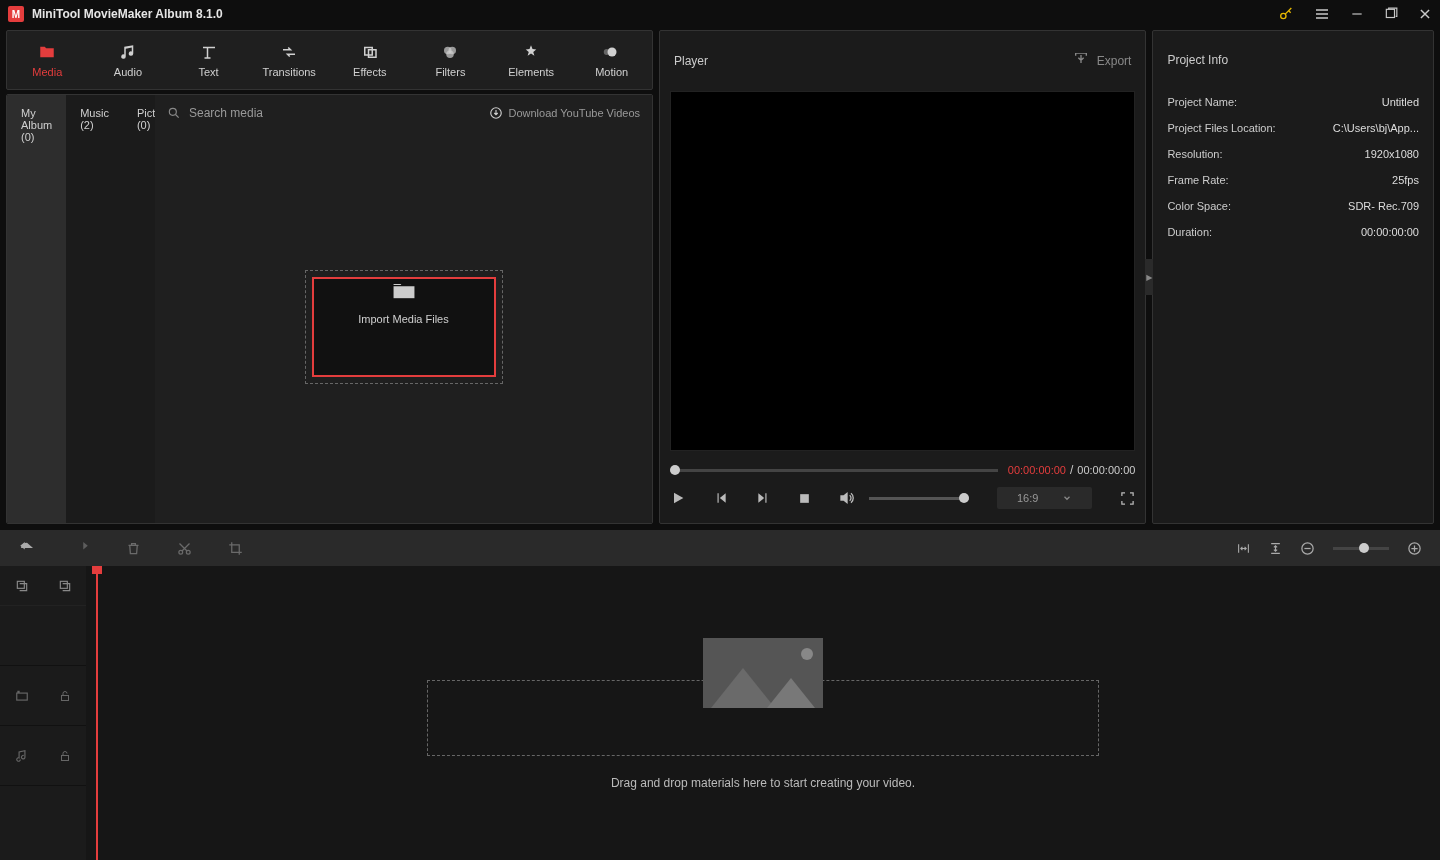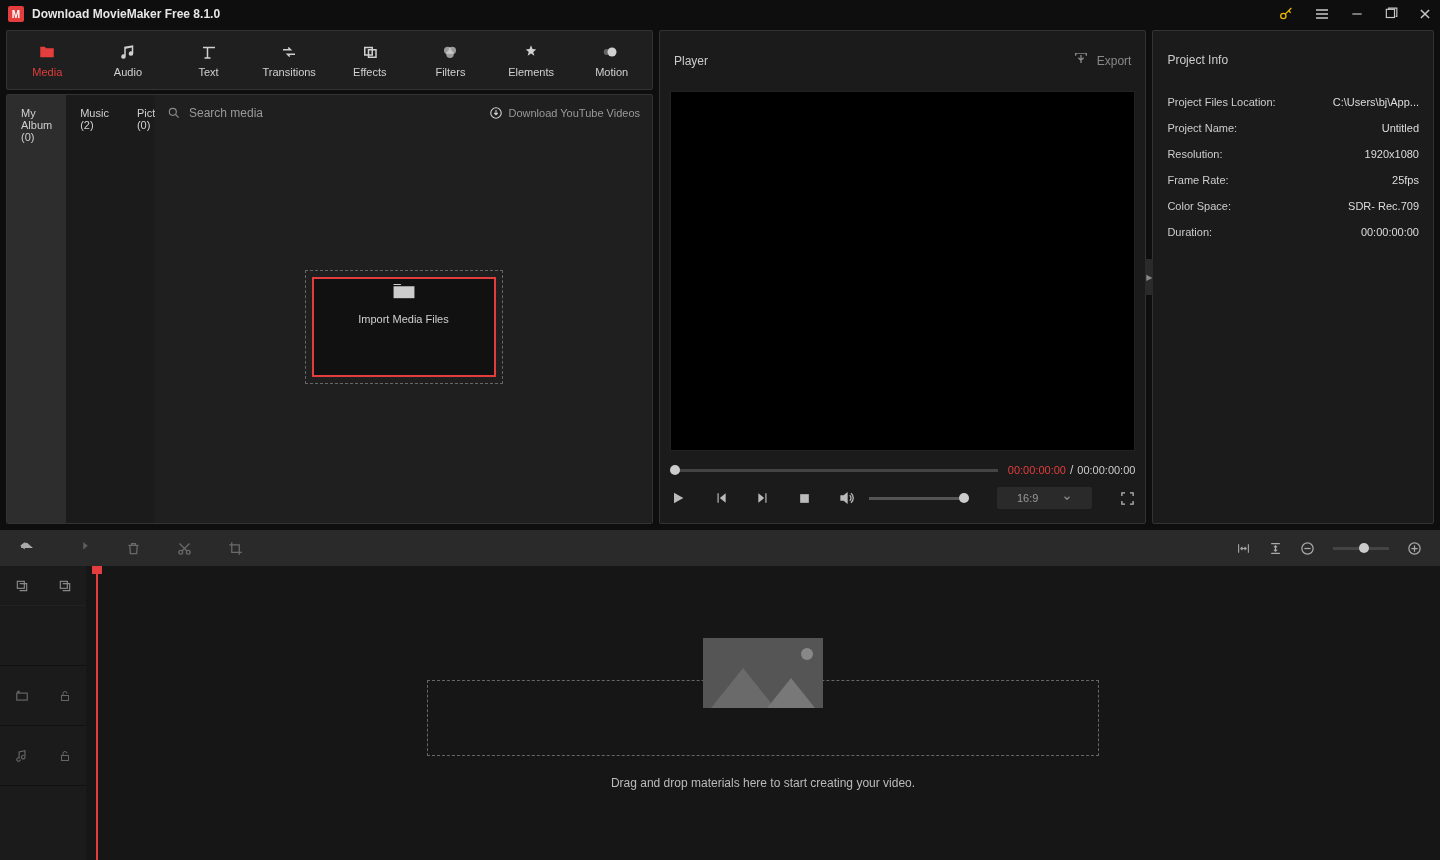--- a/index.html
+++ b/index.html
@@ -81,21 +81,21 @@
 .drop-text { margin-top:20px; font-size:12px; color:#bbb;}
 
 svg { display:block; }
 </style>
 </head>
 <body>
 
 <div class="titlebar">
   <div class="titlebar-left">
     <div class="app-logo">M</div>
-    <div class="app-title">Download MovieMaker Free 8.1.0</div>
+    <div class="app-title">MiniTool MovieMaker Album 8.1.0</div>
   </div>
   <div class="titlebar-right">
     <span class="titlebar-btn key">
       <svg width="16" height="16" viewBox="0 0 24 24" fill="none" stroke="currentColor" stroke-width="2">
           <circle cx="8" cy="15" r="4"></circle>
           <path d="M10.8 12.2 L20 3 M16 7 l3 3"></path>
         </svg>
     </span>
     <span class="titlebar-btn">
       <svg width="16" height="16" viewBox="0 0 24 24" fill="none" stroke="currentColor" stroke-width="2">
@@ -293,26 +293,26 @@
           </svg>
         </span>
     </div>
   </div>
 
   <div class="panel-info">
     <div class="collapse-handle">▶</div>
     <div class="info-header">Project Info</div>
     <div class="info-rows">
       <div class="info-row">
+          <span>Project Name:</span>
+          <span class="val">Untitled</span>
+        </div>
+      <div class="info-row">
           <span>Project Files Location:</span>
           <span class="val">C:\Users\bj\App...</span>
-        </div>
-      <div class="info-row">
-          <span>Project Name:</span>
-          <span class="val">Untitled</span>
         </div>
       <div class="info-row">
           <span>Resolution:</span>
           <span class="val">1920x1080</span>
         </div>
       <div class="info-row">
           <span>Frame Rate:</span>
           <span class="val">25fps</span>
         </div>
       <div class="info-row">

